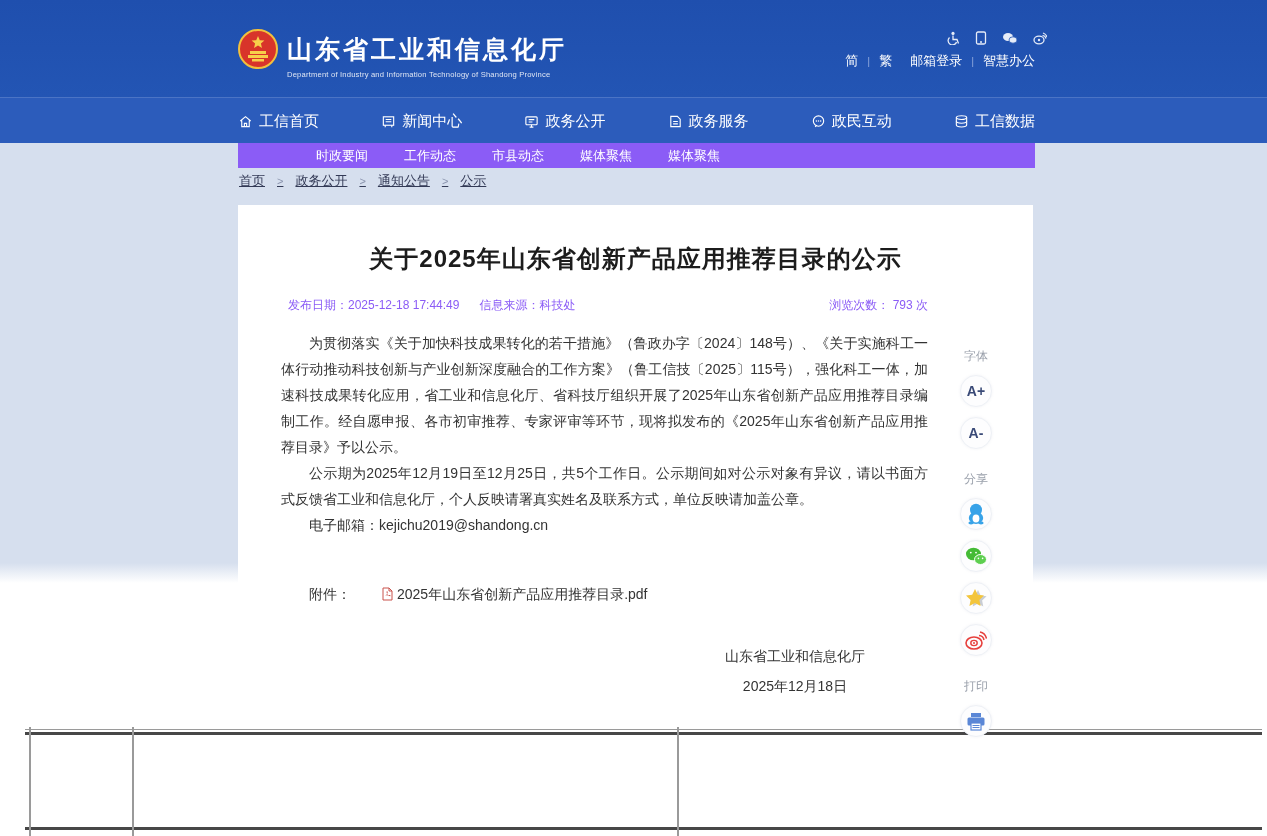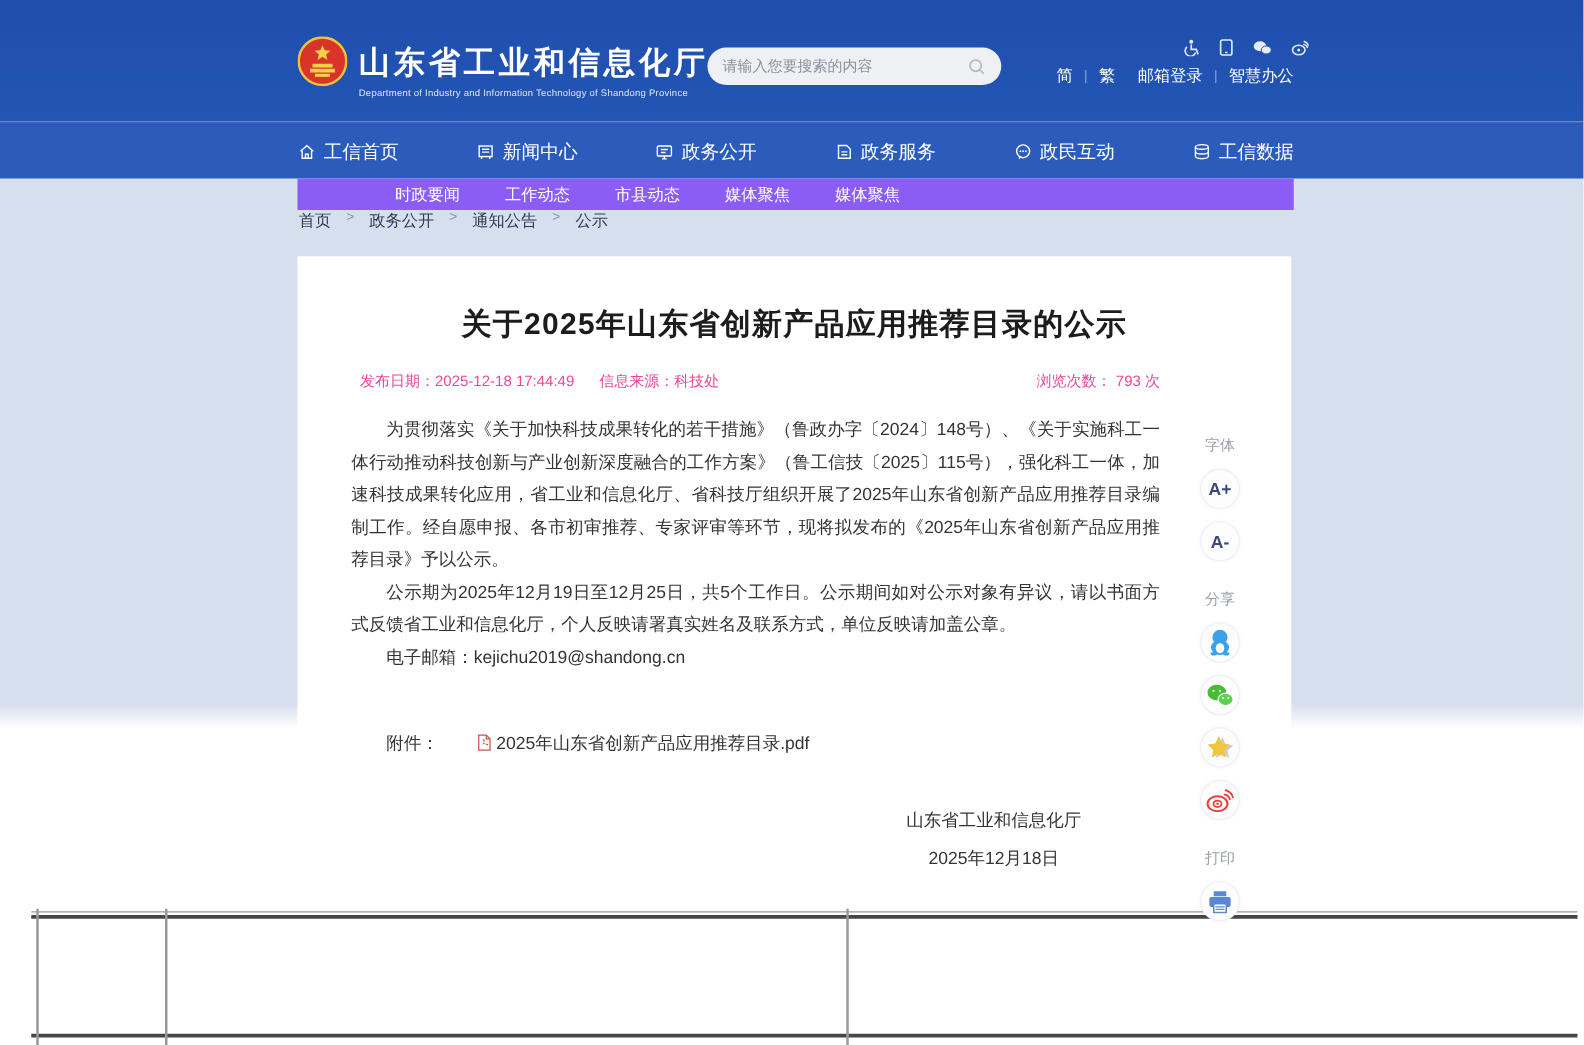--- a/index.html
+++ b/index.html
@@ -37,30 +37,30 @@
 
   
   .page-lower { position:absolute; left:0; top:143px; width:1267px; height:693px;
     background:linear-gradient(180deg,#d6dfee 0px,#d6dfee 420px,#ffffff 440px,#ffffff 100%); }
 
   .subnav { position:absolute; left:238px; top:143px; width:797px; height:25px;
     background:#8b5cf6; display:flex; align-items:center; gap:36px; padding-left:78px; }
   .subnav-item { color:#fff; font-size:13px; cursor:pointer; white-space:nowrap; }
 
   .breadcrumb { position:absolute; left:239px; top:168px; height:26px; display:flex;
-    gap:12px; font-size:13px; color:#333a56; }
+    align-items:center; gap:12px; font-size:13px; color:#333a56;text-decoration:underline; }
   .breadcrumb .crumb { cursor:pointer; }
   .breadcrumb .bsep { color:#8a93ad; font-size:11px; }
 
   
   .card { position:absolute; left:238px; top:205px; width:795px; height:486px; background:#fff; }
   .art-title { margin-top:38px; text-align:center; font-size:24px; font-weight:bold;
     color:#1c1c1c; letter-spacing:1px; }
   .meta-row { margin:22px 105px 0 50px; display:flex; justify-content:space-between;
-    font-size:12px; color:#ec4899; }
+    font-size:12px; color:#8b5cf6; }
   .meta-left { display:flex; gap:20px; }
   .art-body { margin:16px 105px 0 43px; font-size:14px; line-height:26px; color:#333; text-align:justify; }
   .art-body p { text-indent:2em; }
   .attachment-line { margin:48px 105px 16px 43px; text-indent:2em; font-size:14px; color:#333;
     display:block; }
   .attachment-line .pdf-ico { display:inline-block; vertical-align:-2px; margin:0 3px 0 2px; }
   .attach-link { color:#333; cursor:pointer; text-decoration:none; }
   .signature { margin:44px 168px 0 0; text-align:right; }
   .signature .sig-inner { display:inline-block; text-align:center; font-size:14px; color:#333; }
   .signature .sig-date { margin-top:12px; }
@@ -95,27 +95,20 @@
         <rect x="10" y="26" width="20" height="3" fill="#f7cf4a"></rect>
         <rect x="14" y="30" width="12" height="2.5" fill="#f7cf4a"></rect>
       </svg>
     </div>
 
     <div class="site-title-block" data-interactable="false">
       <div class="site-title" data-interactable="false">山东省工业和信息化厅</div>
       <div class="site-subtitle" data-interactable="false">Department of Industry and Information Technology of Shandong Province</div>
     </div>
 
-    <div class="search-pill" data-interactable="false">
-      <input type="text" data-interactable="true" placeholder="请输入您要搜索的内容" style="">
-      <svg width="15" height="15" viewBox="0 0 15 15" data-interactable="true">
-        <circle cx="6.5" cy="6.5" r="4.5" fill="none" stroke="#b3bac4" stroke-width="1.4"></circle>
-        <path d="M10 10 l3 3" stroke="#b3bac4" stroke-width="1.4"></path>
-      </svg>
-    </div>
 
     <div class="hdr-icons" data-interactable="false">
       <svg width="14" height="14" viewBox="0 0 14 14" data-interactable="true">
         <circle cx="7" cy="2.4" r="1.6" fill="#e6ecf8"></circle>
         <path d="M3.5 6.5 a4.3 4.3 0 1 0 7 4.5" fill="none" stroke="#e6ecf8" stroke-width="1.3"></path>
         <path d="M7 4.5 v4 h4 l1.5 4" fill="none" stroke="#e6ecf8" stroke-width="1.3"></path>
       </svg>
       <svg width="12" height="14" viewBox="0 0 12 14" data-interactable="true">
         <rect x="1.5" y="1" width="9" height="12" rx="1.5" fill="none" stroke="#e6ecf8" stroke-width="1.3"></rect>
         <path d="M5 11 h2" stroke="#e6ecf8" stroke-width="1.3"></path>

